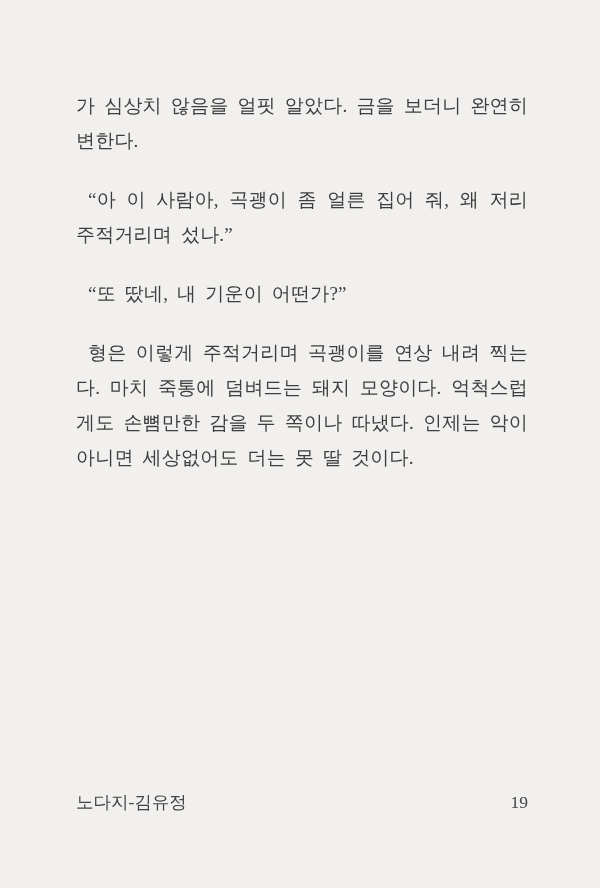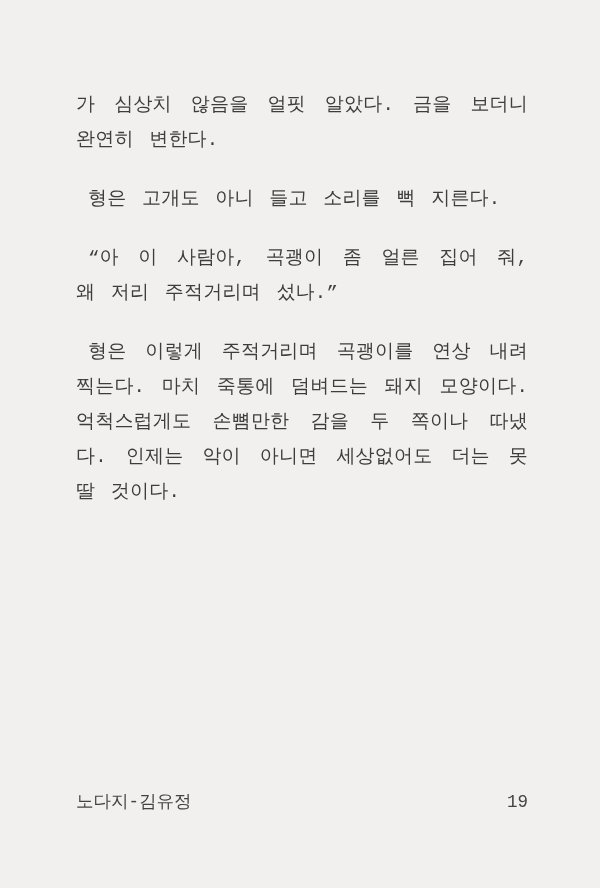--- a/index.html
+++ b/index.html
@@ -11,21 +11,21 @@
     height: 888px;
     background: #f1f0ee;
     overflow: hidden;
   }
   .page {
     position: relative;
     width: 600px;
     height: 888px;
     box-sizing: border-box;
     background: #f1f0ee;
-    font-family: Liberation Mono, monospace;
+    font-family: Liberation Serif, serif;
     color: #3d3d3d;
   }
   .content {
     position: absolute;
     top: 88px;
     left: 76px;
     width: 452px;
     font-size: 19px;
     line-height: 35px;
     letter-spacing: 0.2px;
@@ -52,22 +52,22 @@
     color: #434343;
     gap: 32px;
   }
 </style>
 </head>
 <body>
 
 <div class="page">
   <div class="content">
     <p class="para">가 심상치 않음을 얼핏 알았다.  금을 보더니 완연히 변한다.</p>
-    <p class="para indent">형은 고개도 아니 들고 소리를 뻑 지른다.</p>
     <p class="para indent">“아 이 사람아, 곡괭이 좀 얼른 집어 줘, 왜 저리 주적거리며 섰나.”</p>
+    <p class="para indent">“또 땄네, 내 기운이 어떤가?”</p>
     <p class="para indent">형은 이렇게 주적거리며 곡괭이를 연상 내려 찍는다.  마치 죽통에 덤벼드는 돼지 모양이다.  억척스럽게도 손뼘만한 감을 두 쪽이나 따냈다.  인제는 악이 아니면 세상없어도 더는 못 딸 것이다.</p>
   </div>
 
   <div class="footer">
     <span>노다지-김유정</span>
     <span>19</span>
   </div>
 </div>
 
 </body></html>

